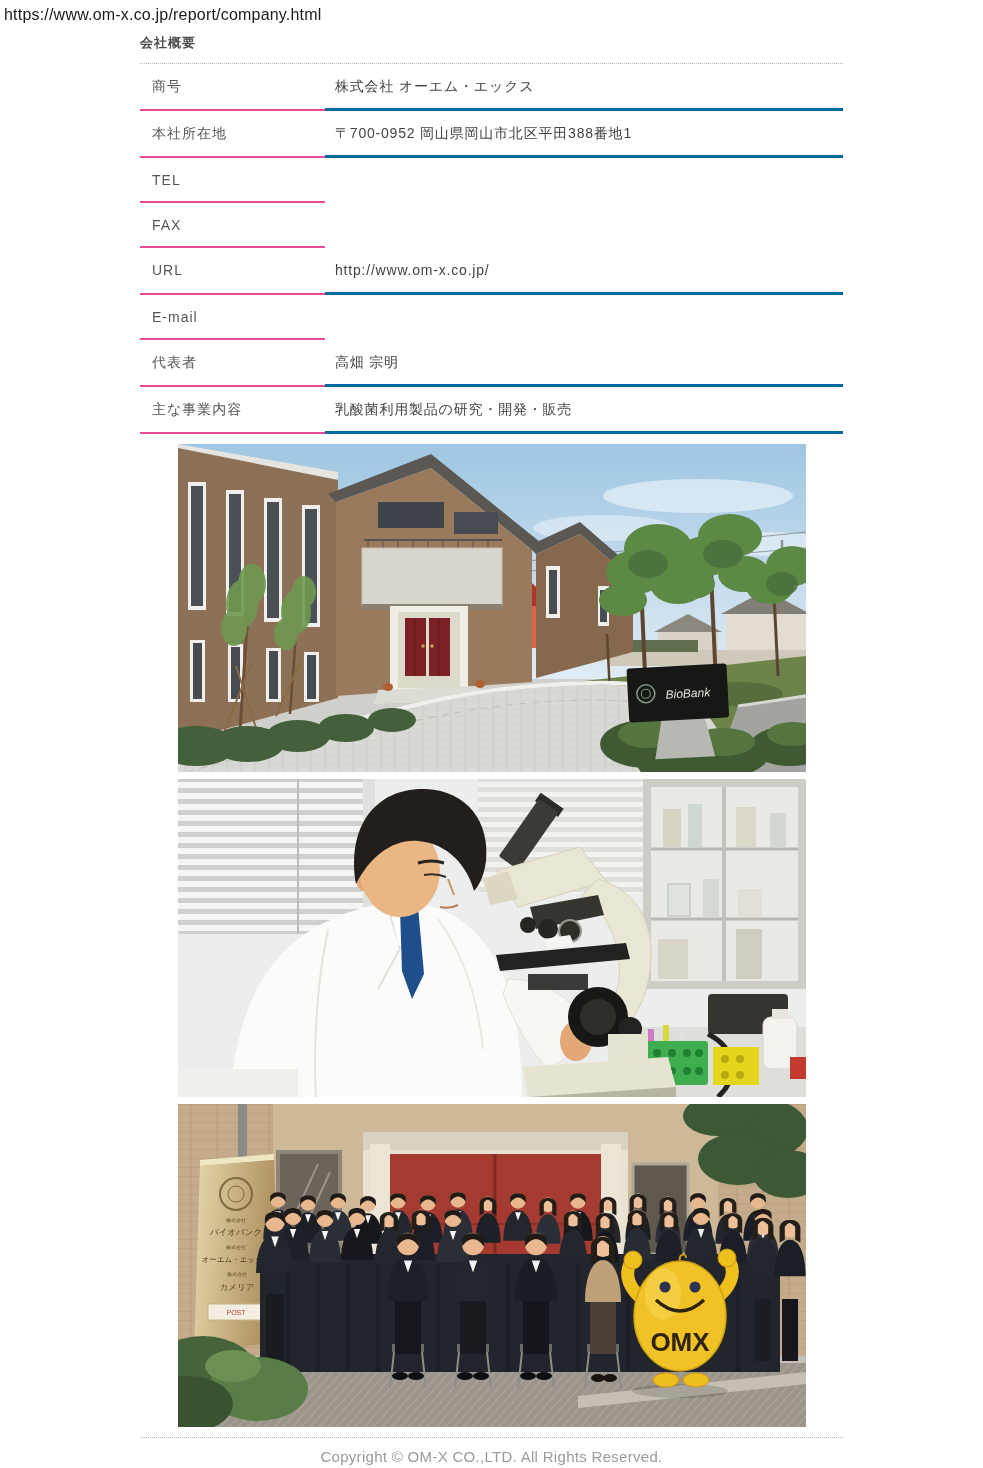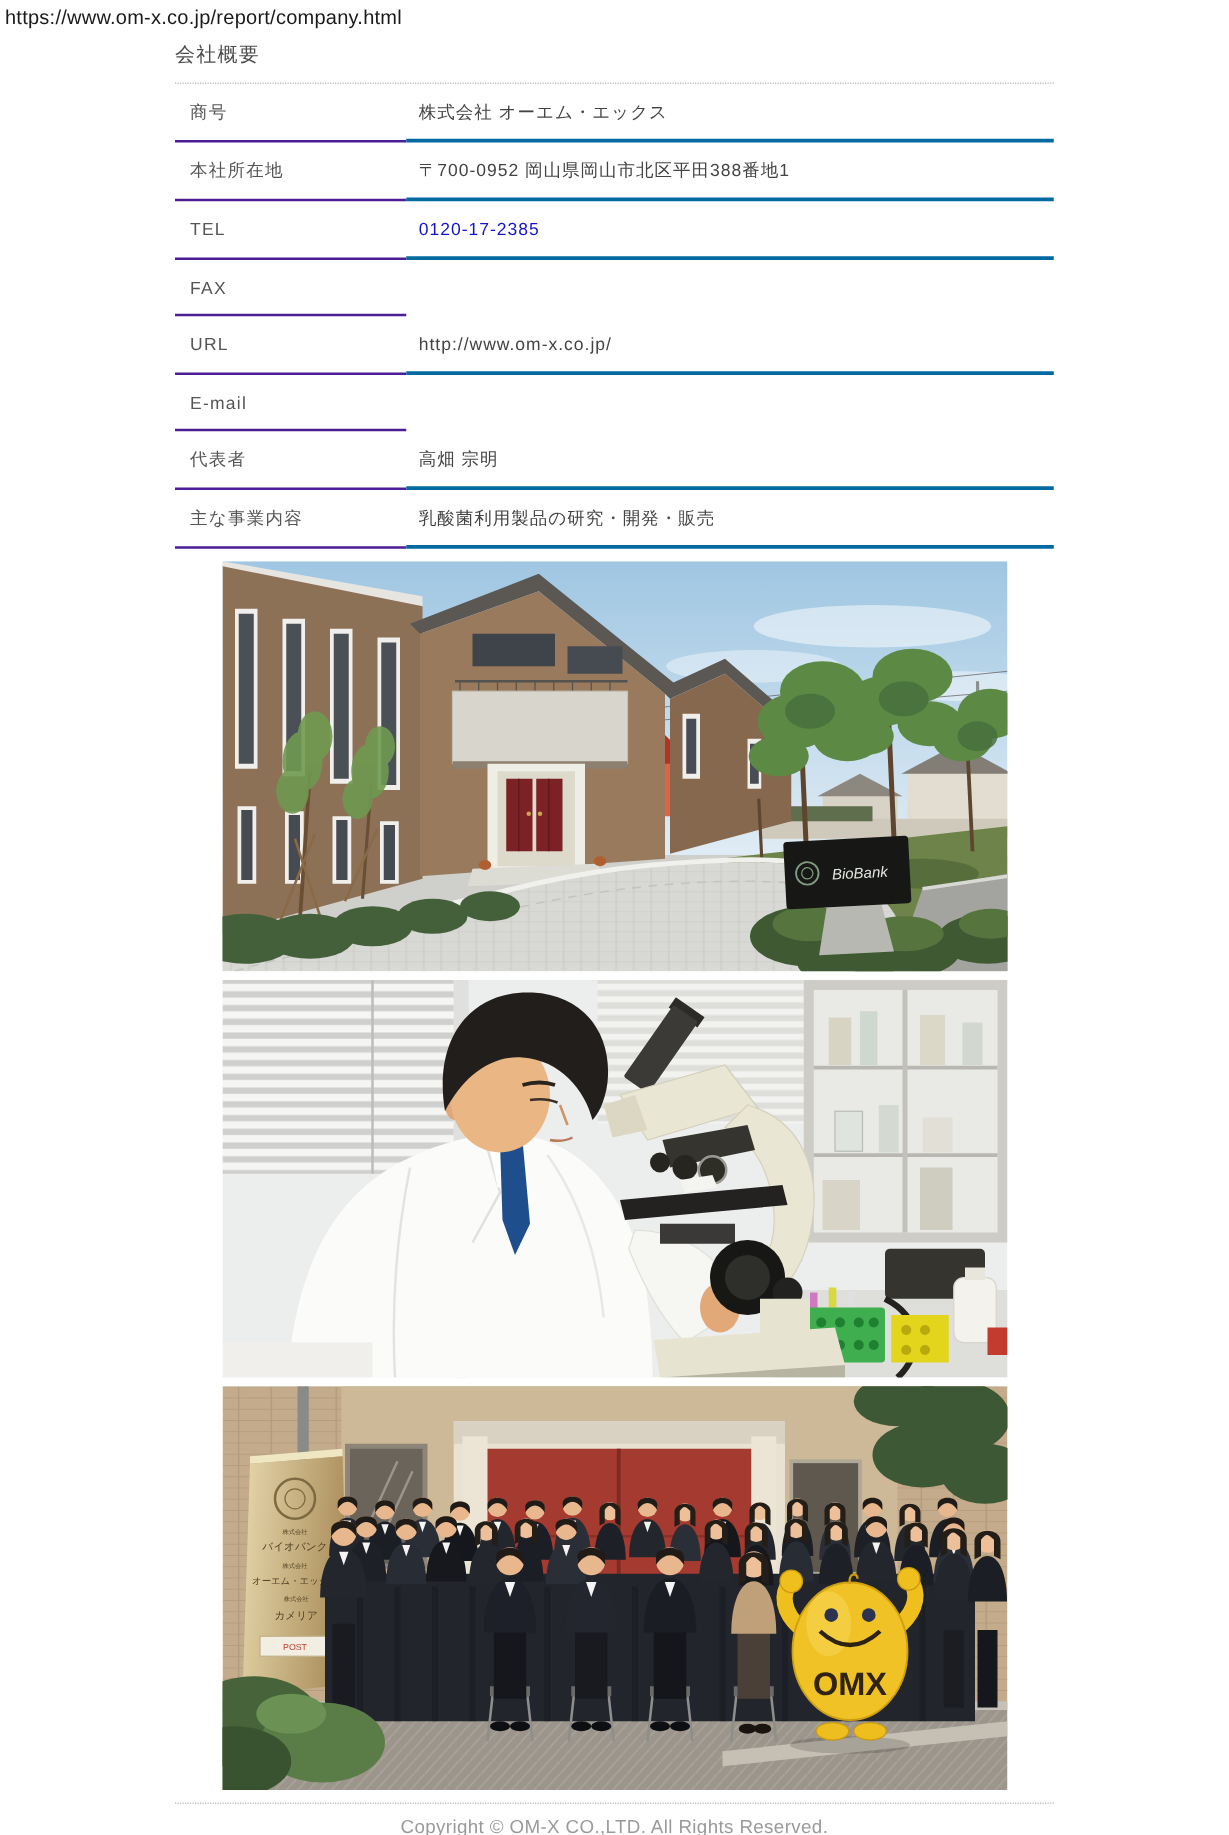--- a/index.html
+++ b/index.html
@@ -1,24 +1,24 @@
 <!DOCTYPE html>
 <html><head>
 <meta charset="utf-8">
 <style>
   html,body{margin:0;padding:0;background:#fff;}
   body{width:983px;height:1468px;position:relative;
        font-family:"Liberation Sans","DejaVu Sans",sans-serif;color:#434343;}
   .address{position:absolute;top:6px;left:4px;font-size:16px;color:#1a1a1a;letter-spacing:.2px;}
   .content{position:absolute;top:0;left:140px;width:703px;}
-  .page-title{margin:34px 0 0 0;font-size:16px;font-weight:normal;color:#4d4d4d;letter-spacing:1px;}
+  .page-title{margin:34px 0 0 0;font-size:13px;font-weight:bold;color:#4d4d4d;letter-spacing:1px;}
   .info-table{margin-top:11px;border-top:1px dotted #b5b5b5;}
   .row{display:flex;}
   .cell-label{width:185px;box-sizing:border-box;padding:14px 8px 12px 12px;
-              border-bottom:2px solid #4c1d95;font-size:14px;line-height:17px;
+              border-bottom:2px solid #ec4899;font-size:14px;line-height:17px;
               color:#555;letter-spacing:1px;}
   .cell-value{flex:1;box-sizing:border-box;padding:14px 8px 13px 10px;
               border-bottom:3px solid #0369a1;font-size:14px;line-height:17px;
               color:#434343;letter-spacing:.8px;}
   a.tel-link{color:#1414cc;text-decoration:none;letter-spacing:.8px;cursor:pointer;}
   .photo{display:block;margin:7px 0 7px 38px;}
   .photo.first{margin-top:10px;}
   .footer{border-top:1px dotted #b5b5b5;margin-top:10px;padding-top:10px;
           text-align:center;font-size:15px;color:#9a9a9a;letter-spacing:.3px;}
   svg text{font-family:"Liberation Sans","DejaVu Sans",sans-serif;}
@@ -35,21 +35,20 @@
     <div class="row">
       <div class="cell-label">商号</div>
       <div class="cell-value">株式会社 オーエム・エックス</div>
     </div>
     <div class="row">
       <div class="cell-label">本社所在地</div>
       <div class="cell-value">〒700-0952 岡山県岡山市北区平田388番地1</div>
     </div>
     <div class="row">
       <div class="cell-label">TEL</div>
-      <div class="cell-value"><a class="tel-link">0120-17-2385</a></div>
     </div>
     <div class="row">
       <div class="cell-label">FAX</div>
     </div>
     <div class="row">
       <div class="cell-label">URL</div>
       <div class="cell-value">http://www.om-x.co.jp/</div>
     </div>
     <div class="row">
       <div class="cell-label">E-mail</div>

